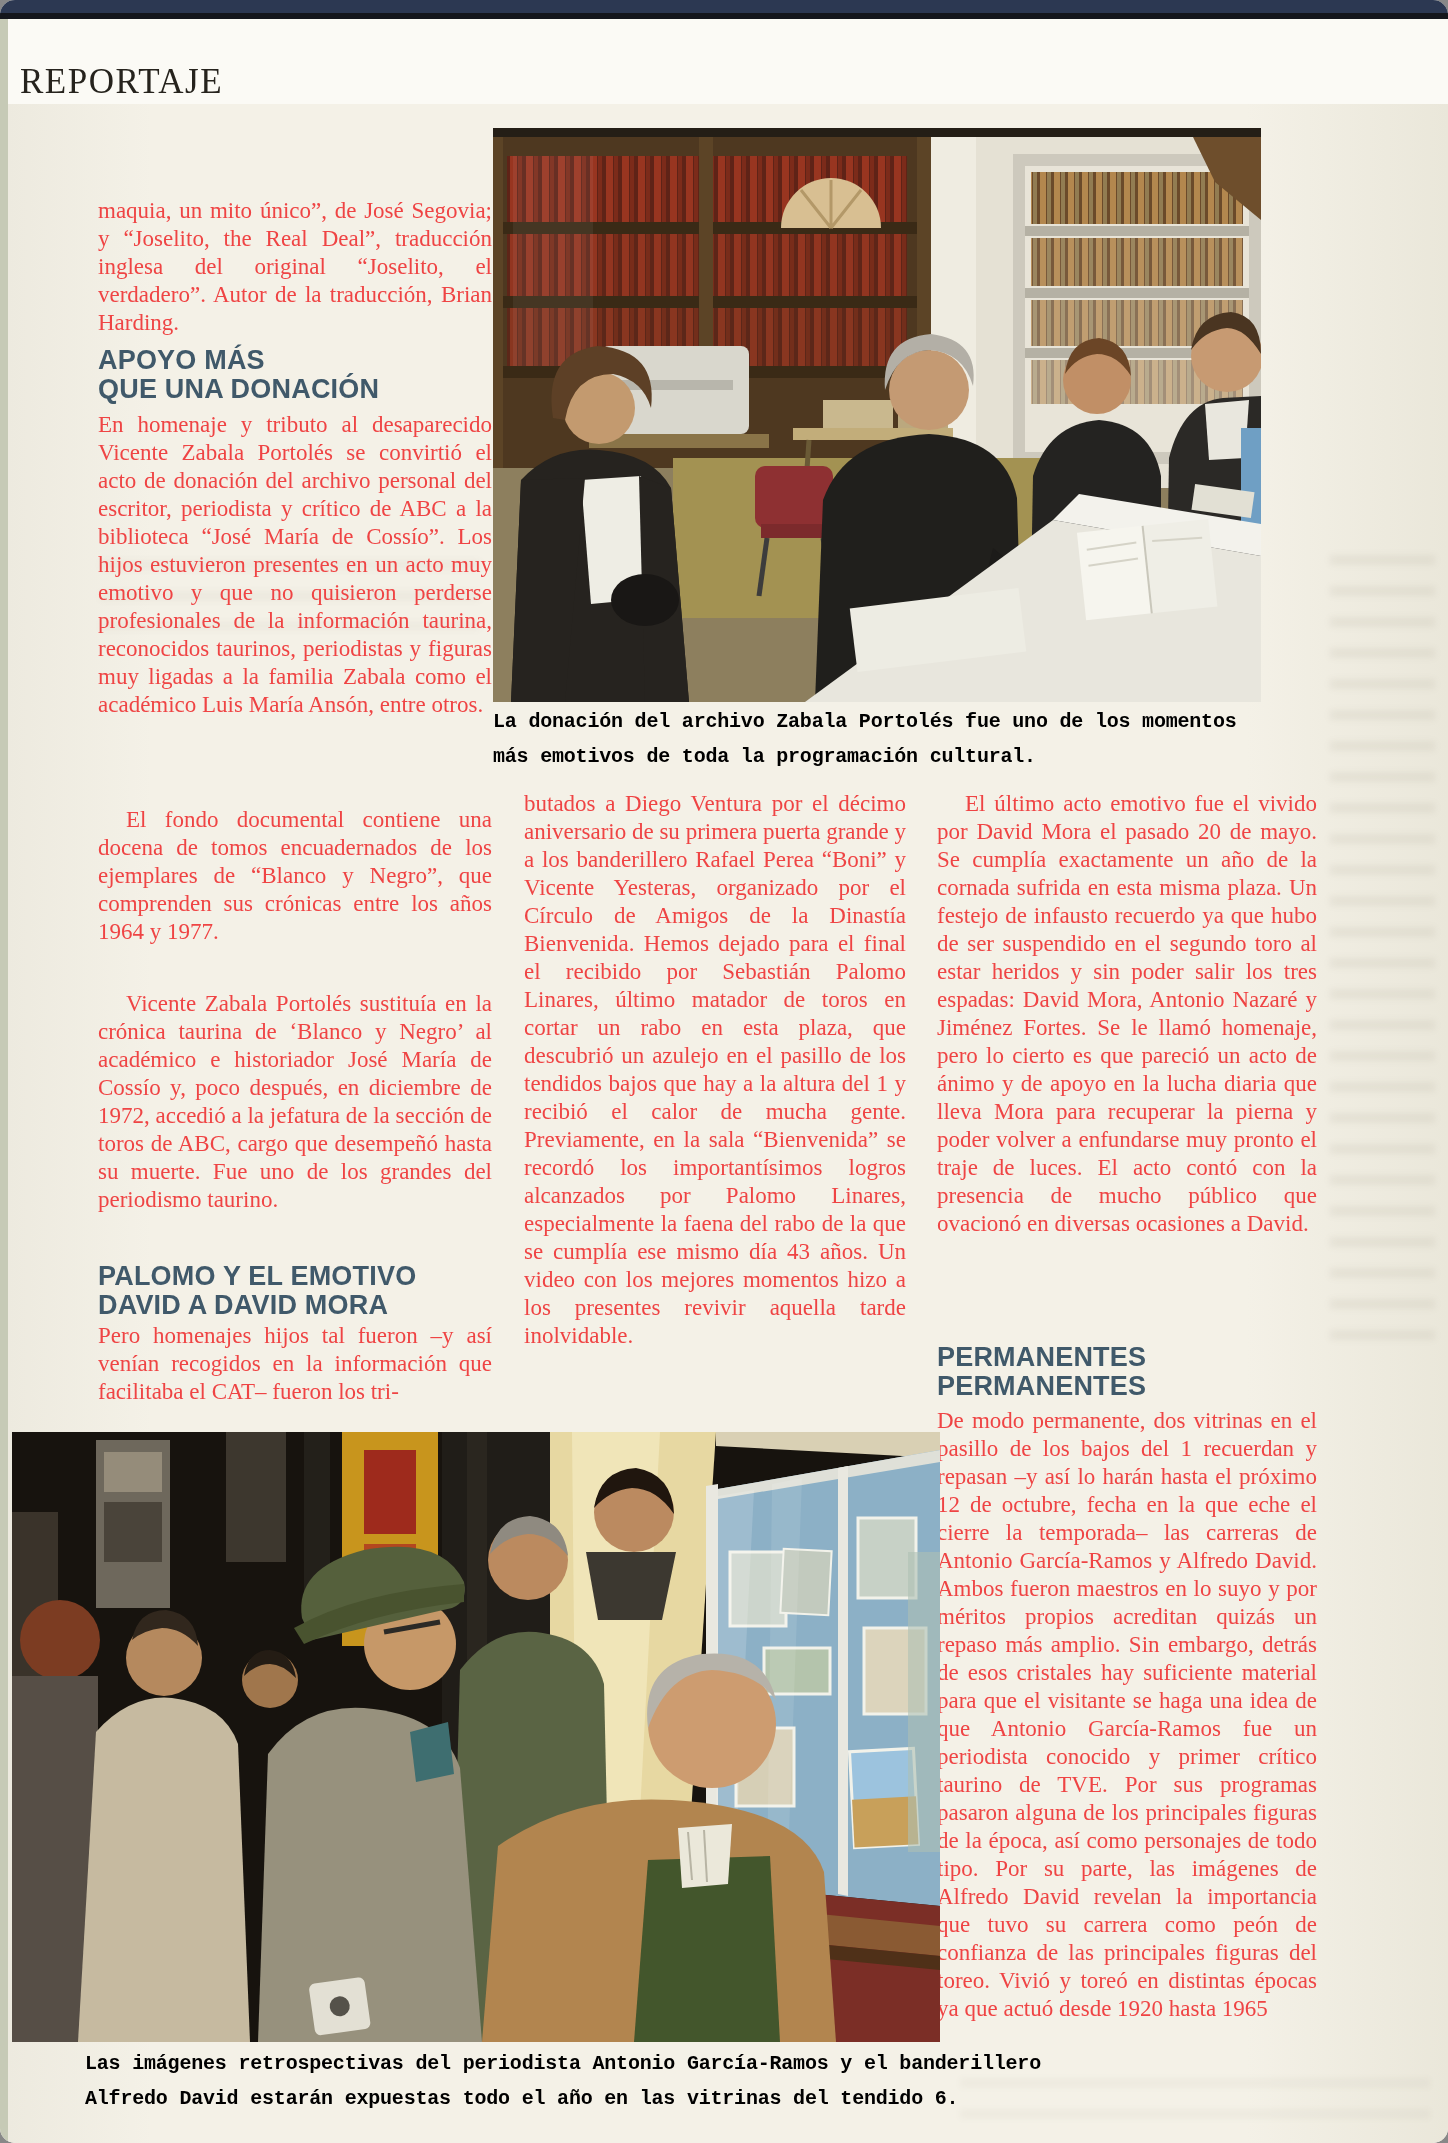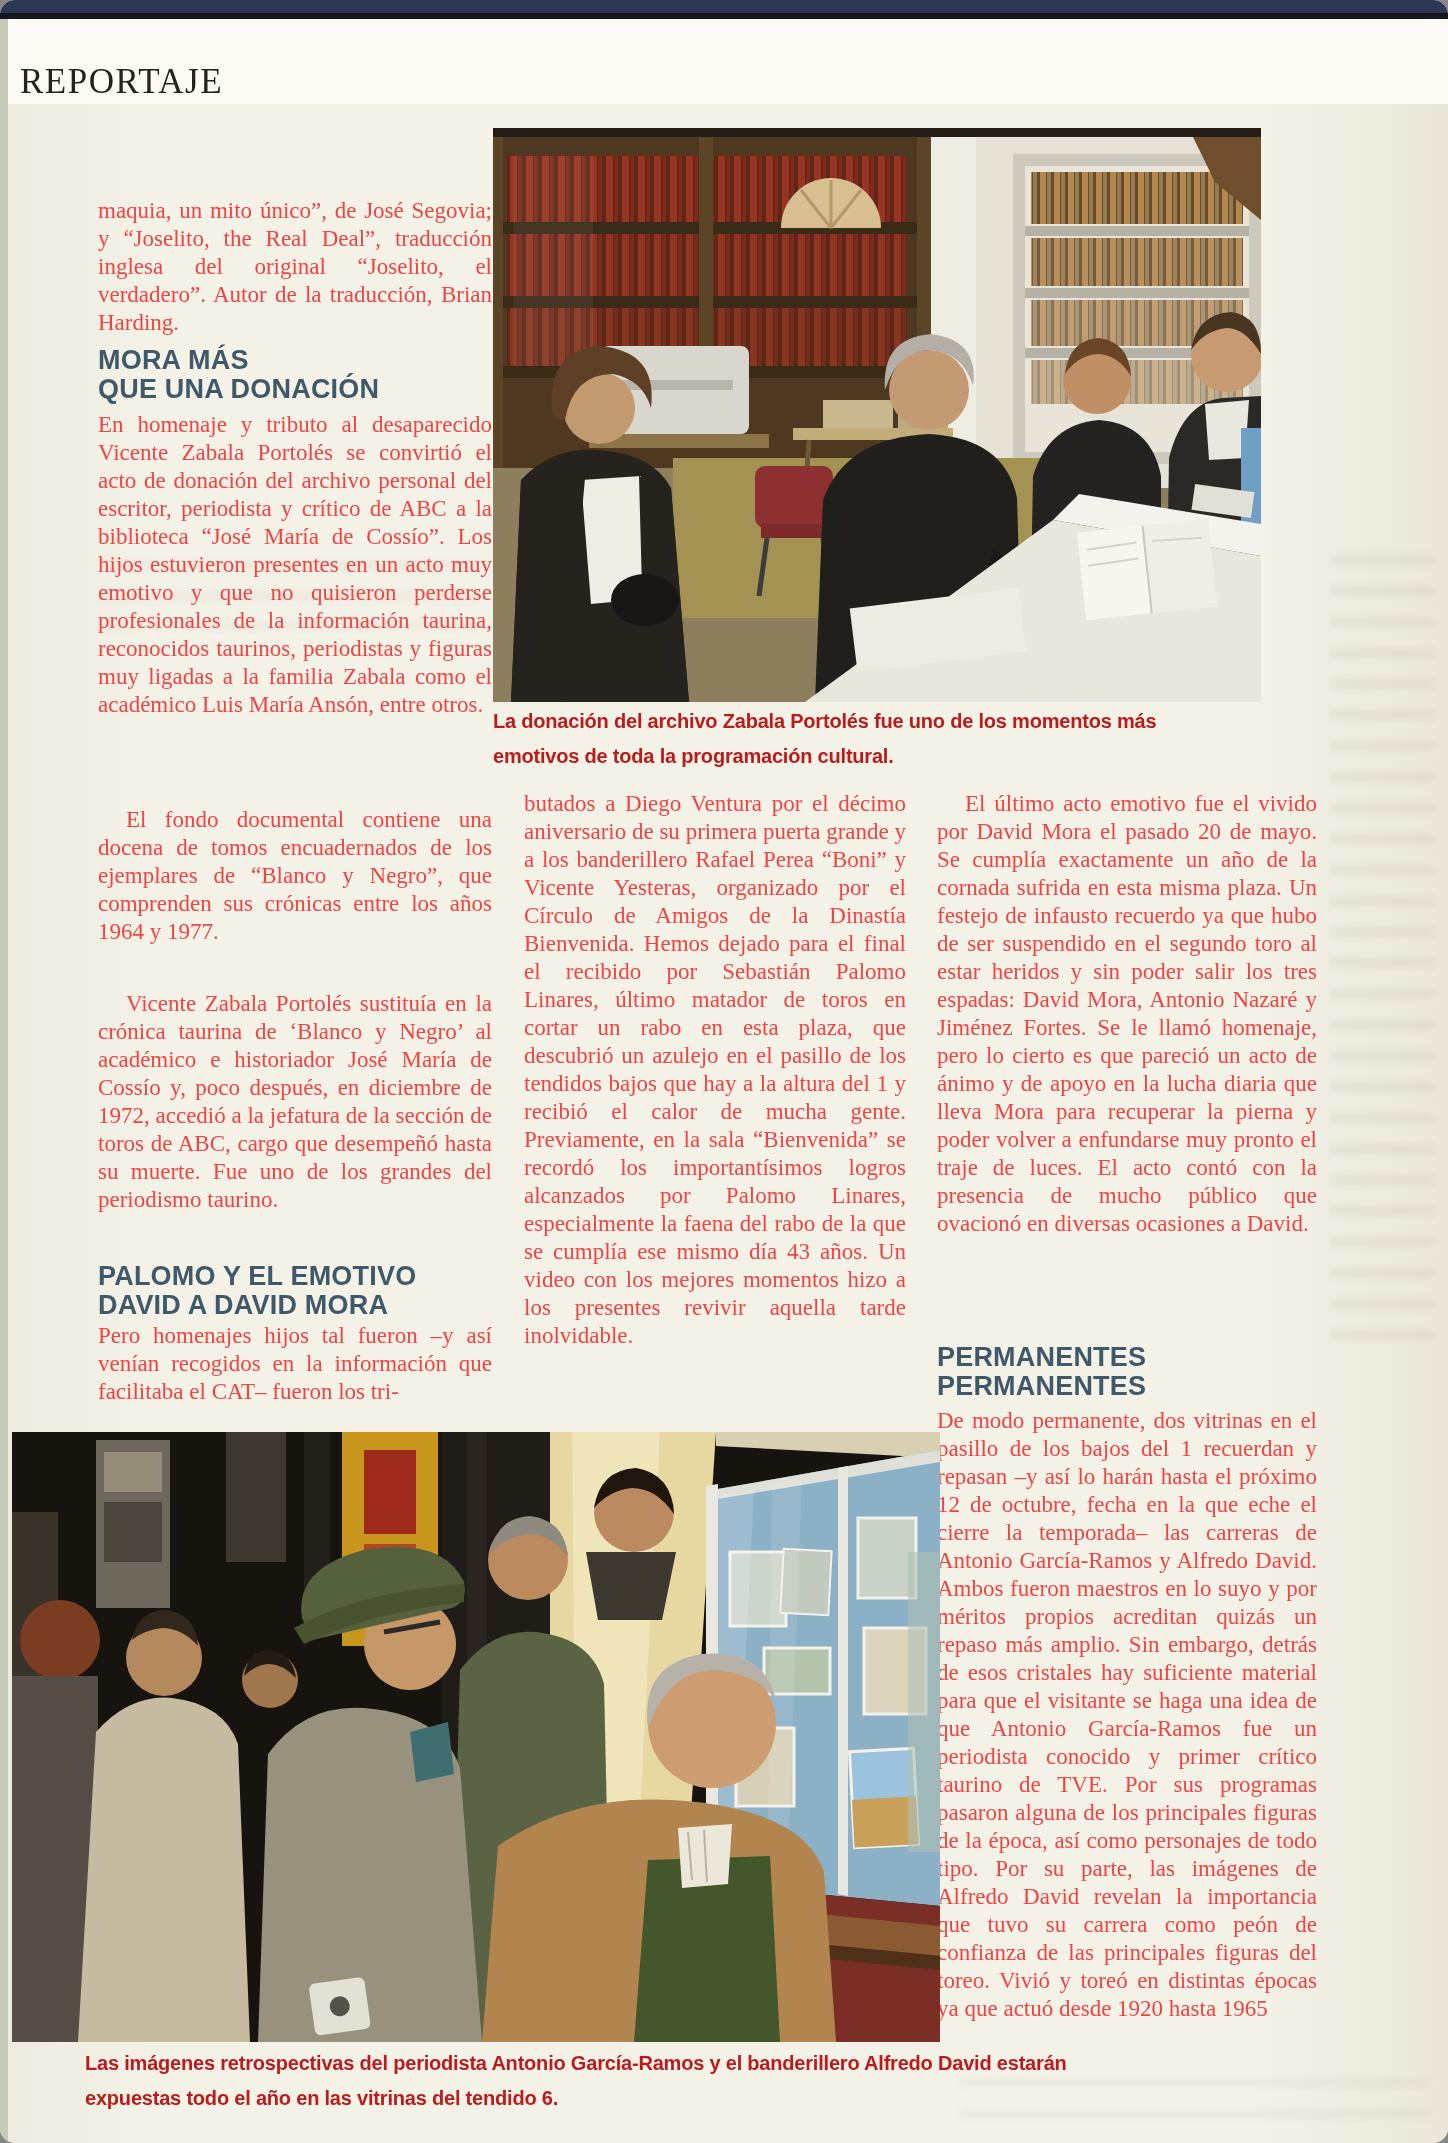--- a/index.html
+++ b/index.html
@@ -10,22 +10,22 @@
   .masthead{position:absolute;left:20px;top:62px;font-family:"Liberation Serif",serif;
             font-size:35px;letter-spacing:1.5px;color:#26231d;}
   .paper{position:absolute;left:8px;top:104px;width:1440px;height:2039px;
          background:linear-gradient(90deg,#edeadf 0%,#f4f1e7 10%,#f4f1e7 86%,#eae7da 100%);}
   .edge-strip{position:absolute;left:0;top:19px;width:8px;height:2124px;background:#c6cab6;}
   .bodytext{position:absolute;font-family:"Liberation Serif",serif;font-size:23px;
             line-height:28px;text-align:justify;color:#ef4444;margin:0;}
   .indent{text-indent:28px;}
   .head{position:absolute;font-family:"Liberation Sans","DejaVu Sans",sans-serif;
         font-weight:bold;font-size:27px;line-height:29px;color:#40596a;letter-spacing:.2px;}
-  .caption{position:absolute;font-family:Liberation Sans, sans-serif;
-           font-weight:bold;font-size:20px;line-height:35px;color:#b91c1c;letter-spacing:-.2px;}
+  .caption{position:absolute;font-family:Liberation Mono, monospace;
+           font-weight:bold;font-size:20px;line-height:35px;color:#000000;letter-spacing:-.2px;}
   .photo{position:absolute;display:block;}
   .ghost{position:absolute;filter:blur(3px);opacity:.5;pointer-events:none;
          background:repeating-linear-gradient(180deg,rgba(115,105,82,.16) 0 10px,rgba(0,0,0,0) 10px 31px);}
 </style>
 </head>
 <body>
 
 <div class="page">
 
   <div class="topbar"></div>
@@ -34,21 +34,21 @@
   <div class="paper"></div>
 
   <div class="ghost" style="left:1330px;top:555px;width:105px;height:800px"></div>
   <div class="ghost" style="left:100px;top:560px;width:380px;height:70px;opacity:.35"></div>
   <div class="ghost" style="left:700px;top:543px;width:520px;height:38px;opacity:.35"></div>
   <div class="ghost" style="left:960px;top:2078px;width:470px;height:55px;opacity:.3"></div>
 
   <p class="bodytext" style="left:98px;top:197px;width:394px">maquia, un mito único”, de José Segovia; y “Joselito, the Real Deal”, traducción inglesa del original “Joselito, el verdadero”. Autor de la traducción, Brian Harding.</p>
 
   <div class="head" style="left:98px;top:346px;width:394px">
-    <div>MORA MÁS</div>
+    <div>APOYO MÁS</div>
     <div>QUE UNA DONACIÓN</div>
   </div>
 
   <p class="bodytext" style="left:98px;top:411px;width:394px">En homenaje y tributo al desaparecido Vicente Zabala Portolés se convirtió el acto de donación del archivo personal del escritor, periodista y crítico de ABC a la biblioteca “José María de Cossío”. Los hijos estuvieron presentes en un acto muy emotivo y que no quisieron perderse profesionales de la información taurina, reconocidos taurinos, periodistas y figuras muy ligadas a la familia Zabala como el académico Luis María Ansón, entre otros.</p>
 
   <p class="bodytext indent" style="left:98px;top:806px;width:394px">El fondo documental contiene una docena de tomos encuadernados de los ejemplares de “Blanco y Negro”, que comprenden sus crónicas entre los años 1964 y 1977.</p>
 
   <p class="bodytext indent" style="left:98px;top:990px;width:394px">Vicente Zabala Portolés sustituía en la crónica taurina de ‘Blanco y Negro’ al académico e historiador José María de Cossío y, poco después, en diciembre de 1972, accedió a la jefatura de la sección de toros de ABC, cargo que desempeñó hasta su muerte. Fue uno de los grandes del periodismo taurino.</p>
 
   <div class="head" style="left:98px;top:1262px;width:394px">

